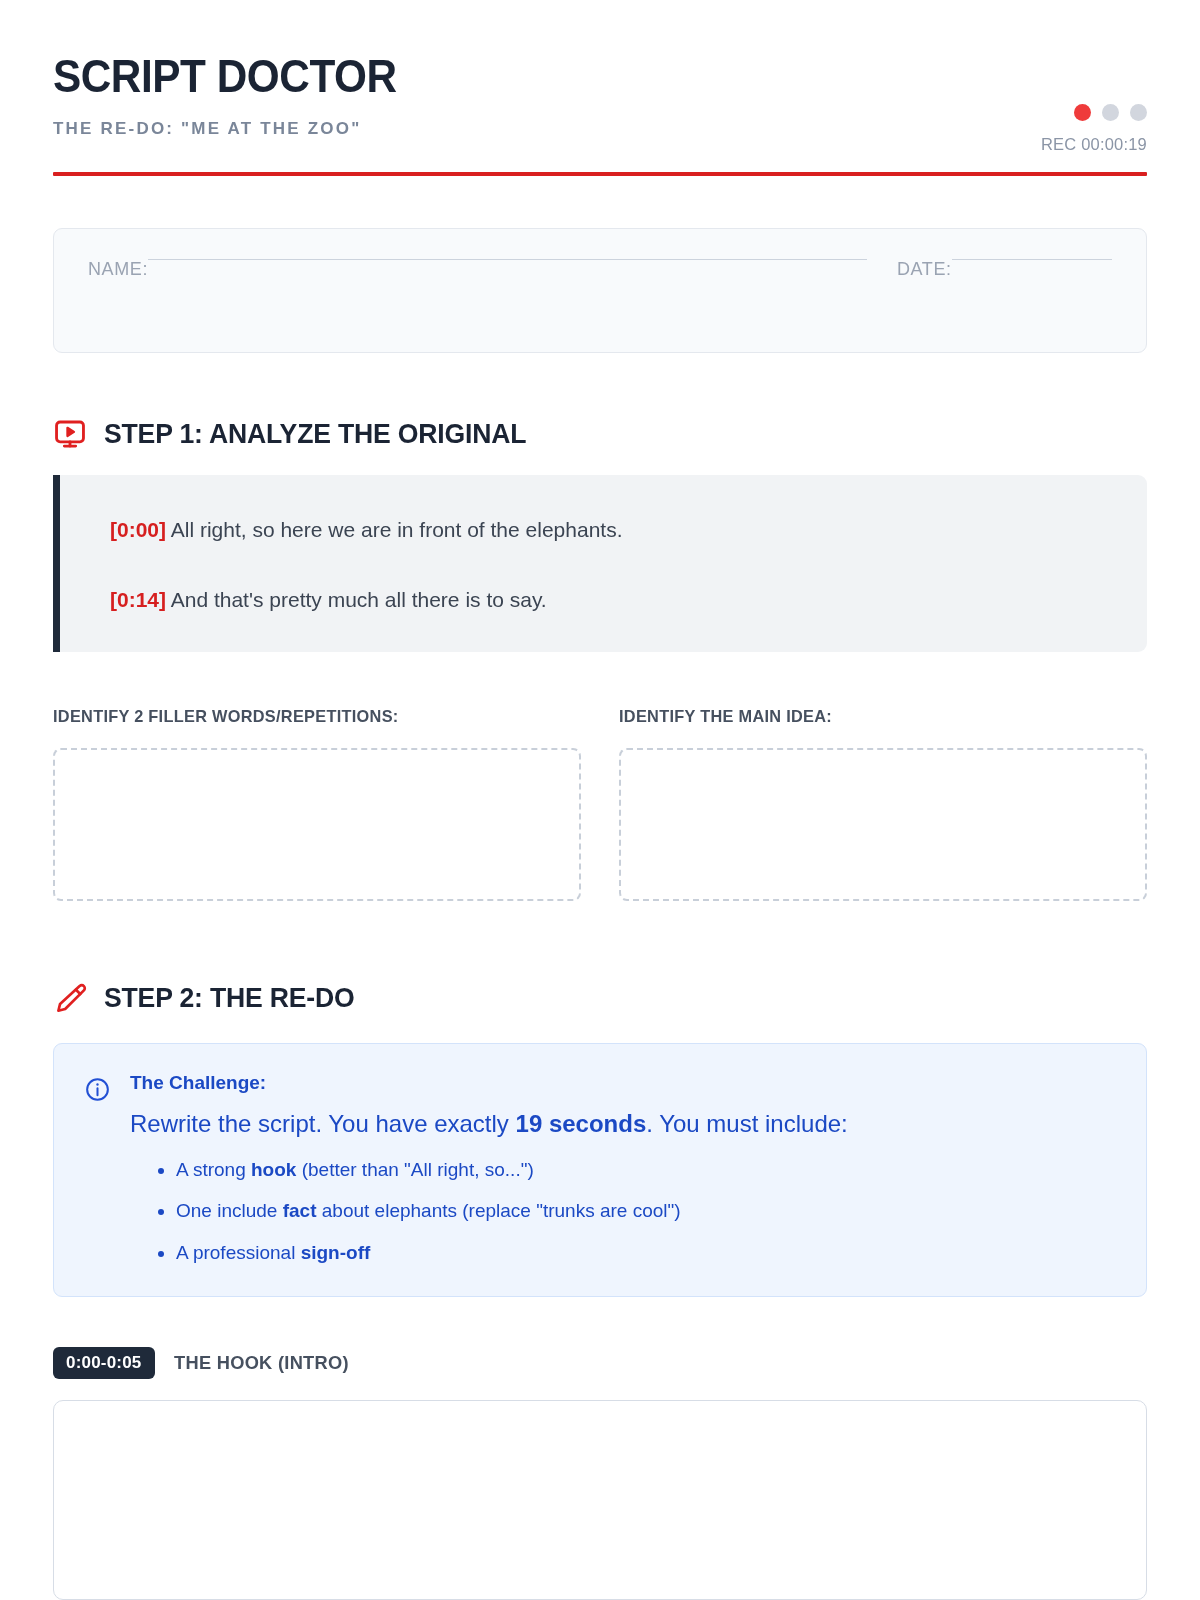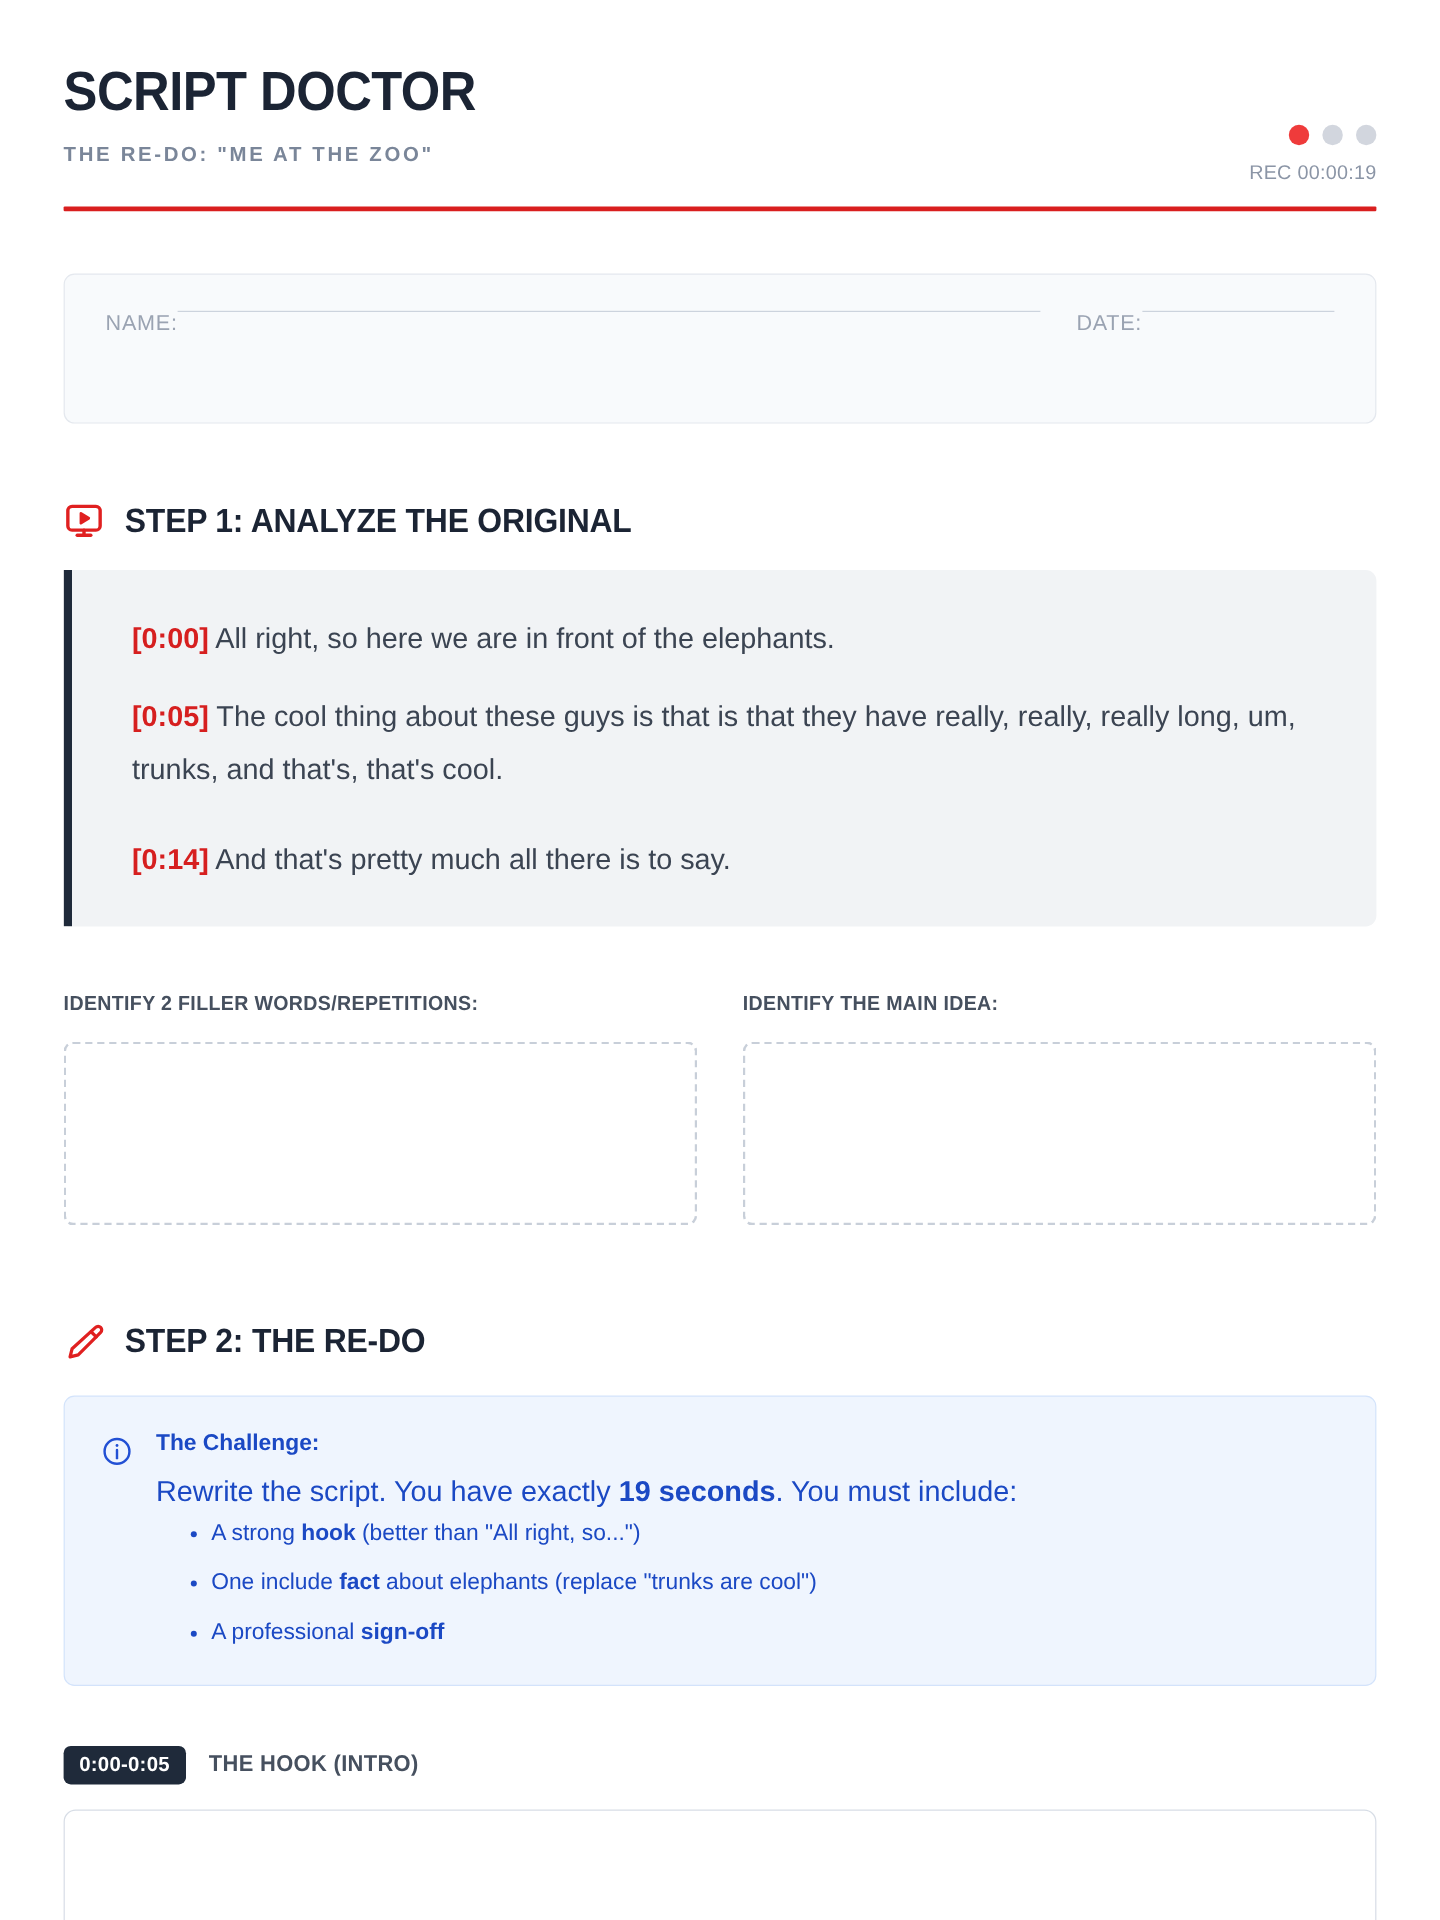--- a/index.html
+++ b/index.html
@@ -113,21 +113,21 @@
     top: 24px; right: 18px;
     border: 1px solid #dde2e9;
     background: #f7f9fb;
     border-radius: 7px;
     padding: 8px 14px;
     font-size: 15.5px;
     letter-spacing: 0.9px;
     color: #a3abb8;
   }
   .tline {
-    font-size: 24px;
+    font-size: 21px;
     color: #3b4452;
     line-height: 1.85;
     margin: 0 0 20px 0;
     max-width: 975px;
   }
   .tline:last-child { margin-bottom: 0; margin-top: 31px; }
   .ts { color: #d61f1f; font-weight: 700; }
 
   
   .answers { display: flex; gap: 38px; margin-top: 55px; }
@@ -166,21 +166,21 @@
     font-size: 19px;
     font-weight: 700;
     color: #1b49c4;
     margin-bottom: 13px;
   }
   .callout-text {
     font-size: 24px;
     color: #1b49c4;
     line-height: 1.45;
   }
-  .callout ul { margin: 2px 0 0 0; padding-left: 46px; }
+  .callout ul { margin: 14px 0 0 0; padding-left: 46px; }
   .callout li {
     font-size: 19px;
     color: #1b49c4;
     line-height: 1.45;
     margin-bottom: 14px;
   }
   .callout li:last-child { margin-bottom: 0; }
   .callout b { font-weight: 700; }
 
   
@@ -254,24 +254,20 @@
         <path d="M8 20.5h8"></path>
       <path d="M10.2 7.6l4.6 2.9-4.6 2.9z" fill="#e02020" stroke="#e02020" stroke-width="1.6"></path>
     </svg>
     <span class="section-title">STEP 1: ANALYZE THE ORIGINAL</span>
   </div>
 
   <div class="transcript">
     <p class="tline">
       <span class="ts">[0:00]</span>
       <span>All right, so here we are in front of the elephants.</span>
-    </p>
-    <p class="tline">
-      <span class="ts">[0:05]</span>
-      <span>The cool thing about these guys is that is that they have really, really, really long, um, trunks, and that's, that's cool.</span>
     </p>
     <p class="tline">
       <span class="ts">[0:14]</span>
       <span>And that's pretty much all there is to say.</span>
     </p>
   </div>
 
   <div class="answers">
     <div class="answer-col">
       <div class="answer-label">IDENTIFY 2 FILLER WORDS/REPETITIONS:</div>

